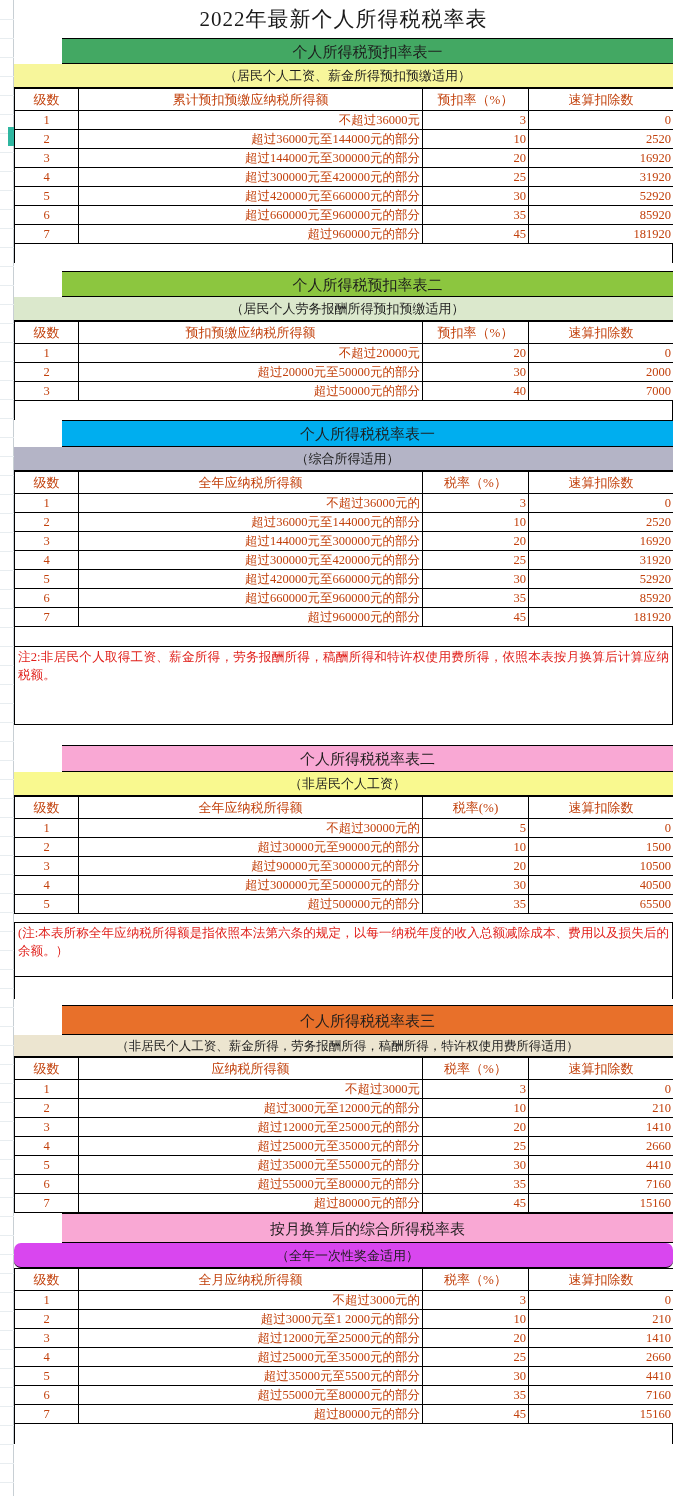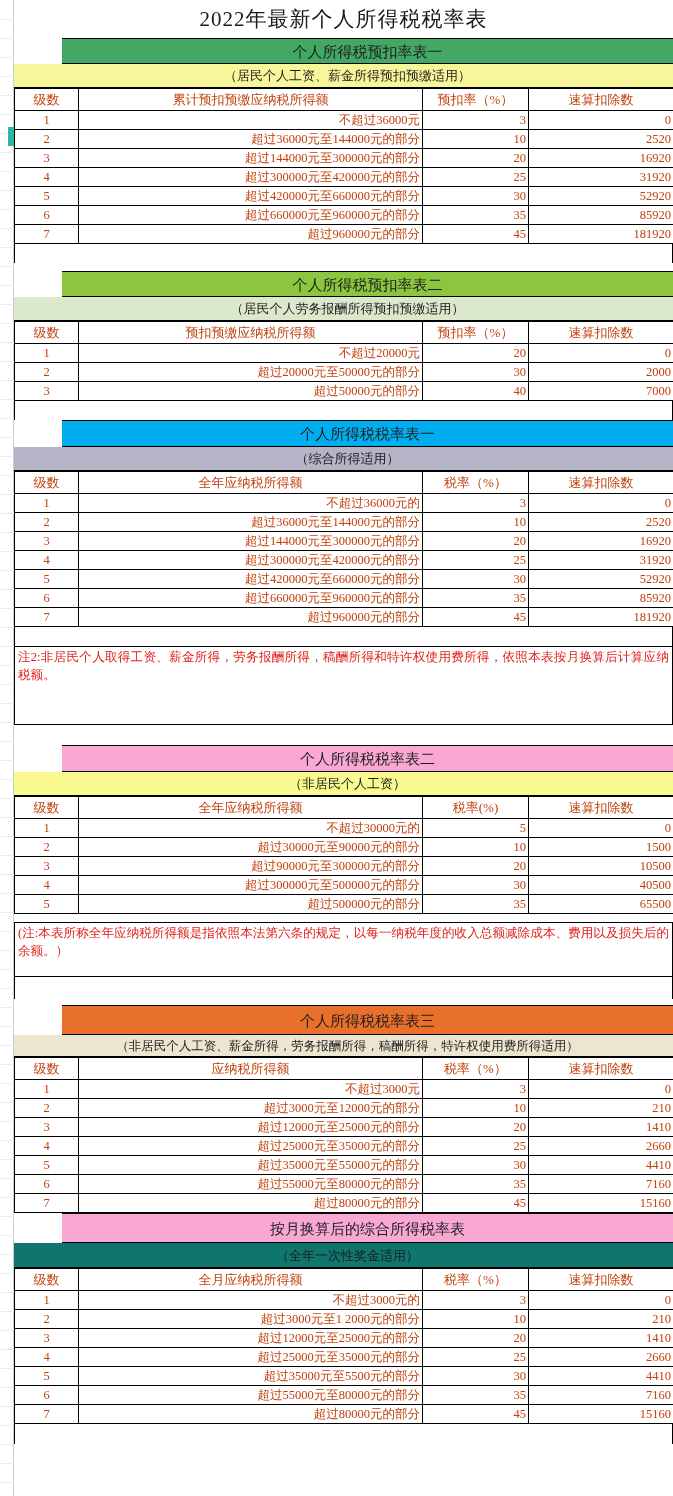--- a/index.html
+++ b/index.html
@@ -513,21 +513,21 @@
           <tr>
             <td class="lvl">7</td>
             <td class="rng">超过80000元的部分</td>
             <td class="num">45</td>
             <td class="num">15160</td>
           </tr>
         </tbody>
     </table>
 
     <div class="bandhead" style="background:#f9a8d4;height:30px;line-height:30px;">按月换算后的综合所得税率表</div>
-    <div class="bandsub" style="background:#0f766e;height:25px;line-height:25px;">（全年一次性奖金适用）</div>
+    <div class="bandsub" style="background:#d946ef;height:25px;line-height:25px;border-radius:7px;">（全年一次性奖金适用）</div>
     <table class="tax">
       <colgroup>
           <col class="c1">
           <col class="c2">
           <col class="c3">
           <col class="c4">
         </colgroup>
       <thead>
         <tr>
           <th>级数</th>

